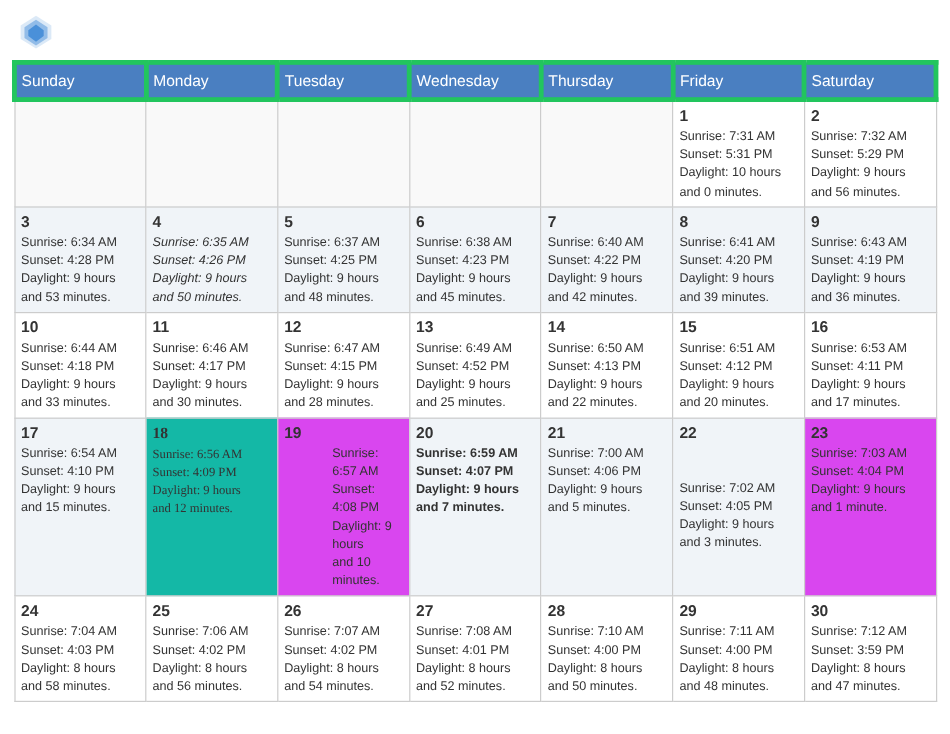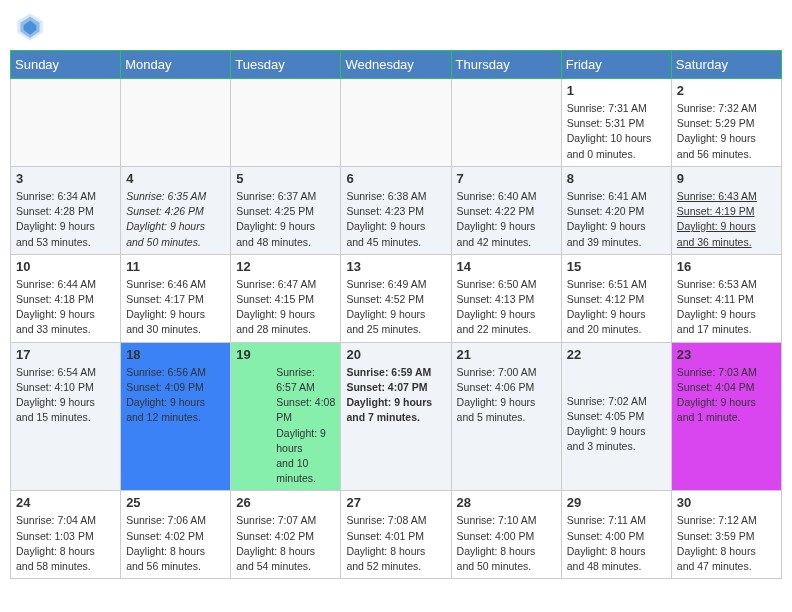--- a/index.html
+++ b/index.html
@@ -51,21 +51,21 @@
       width: 100%;
       border-collapse: collapse;
       border: 1px solid #ccc;
     }
     .calendar th {
       background: #4a7fc1;
       color: #fff;
       font-size: 13px;
       padding: 6px 4px;
       text-align: left;
-      border: 1px solid #22c55e;
+      border: 4px solid #22c55e;
       font-weight: normal;
     }
     .calendar td {
       border: 1px solid #ccc;
       vertical-align: top;
       padding: 4px 5px;
       font-size: 11px;
       color: #333;
       width: 110px;
       height: 85px;
@@ -182,21 +182,21 @@
         </td>
         <td style="background: rgb(240, 244, 248);">
           <span class="day-number">8</span>
           <div class="day-info" style="white-space: pre-line;">Sunrise: 6:41 AM
 Sunset: 4:20 PM
 Daylight: 9 hours
 and 39 minutes.</div>
         </td>
         <td style="background: rgb(240, 244, 248);">
           <span class="day-number">9</span>
-          <div class="day-info" style="white-space: pre-line; text-decoration: underline;">Sunrise: 6:43 AM
+          <div class="day-info" style="white-space: pre-line;">Sunrise: 6:43 AM
 Sunset: 4:19 PM
 Daylight: 9 hours
 and 36 minutes.</div>
         </td>
       </tr>
       <tr>
         <td>
           <span class="day-number">10</span>
           <div class="day-info" style="white-space: pre-line;">Sunrise: 6:44 AM
 Sunset: 4:18 PM
@@ -247,28 +247,28 @@
         </td>
       </tr>
       <tr>
         <td style="background: rgb(240, 244, 248);">
           <span class="day-number">17</span>
           <div class="day-info" style="white-space: pre-line;">Sunrise: 6:54 AM
 Sunset: 4:10 PM
 Daylight: 9 hours
 and 15 minutes.</div>
         </td>
-        <td style="background: #3b82f6;">
+        <td style="background: #14b8a6; font-family: Liberation Serif, serif;">
           <span class="day-number">18</span>
           <div class="day-info" style="white-space: pre-line;">Sunrise: 6:56 AM
 Sunset: 4:09 PM
 Daylight: 9 hours
 and 12 minutes.</div>
         </td>
-        <td style="background: #86efac;">
+        <td style="background: #d946ef;">
           <span class="day-number">19</span>
           <div class="day-info" style="white-space: pre-line; margin-left: 40px;">Sunrise: 6:57 AM
 Sunset: 4:08 PM
 Daylight: 9 hours
 and 10 minutes.</div>
         </td>
         <td style="background: rgb(240, 244, 248);">
           <span class="day-number">20</span>
           <div class="day-info" style="white-space: pre-line; font-weight: bold;">Sunrise: 6:59 AM
 Sunset: 4:07 PM
@@ -294,21 +294,21 @@
           <div class="day-info" style="white-space: pre-line;">Sunrise: 7:03 AM
 Sunset: 4:04 PM
 Daylight: 9 hours
 and 1 minute.</div>
         </td>
       </tr>
       <tr>
         <td>
           <span class="day-number">24</span>
           <div class="day-info" style="white-space: pre-line;">Sunrise: 7:04 AM
-Sunset: 1:03 PM
+Sunset: 4:03 PM
 Daylight: 8 hours
 and 58 minutes.</div>
         </td>
         <td>
           <span class="day-number">25</span>
           <div class="day-info" style="white-space: pre-line;">Sunrise: 7:06 AM
 Sunset: 4:02 PM
 Daylight: 8 hours
 and 56 minutes.</div>
         </td>

